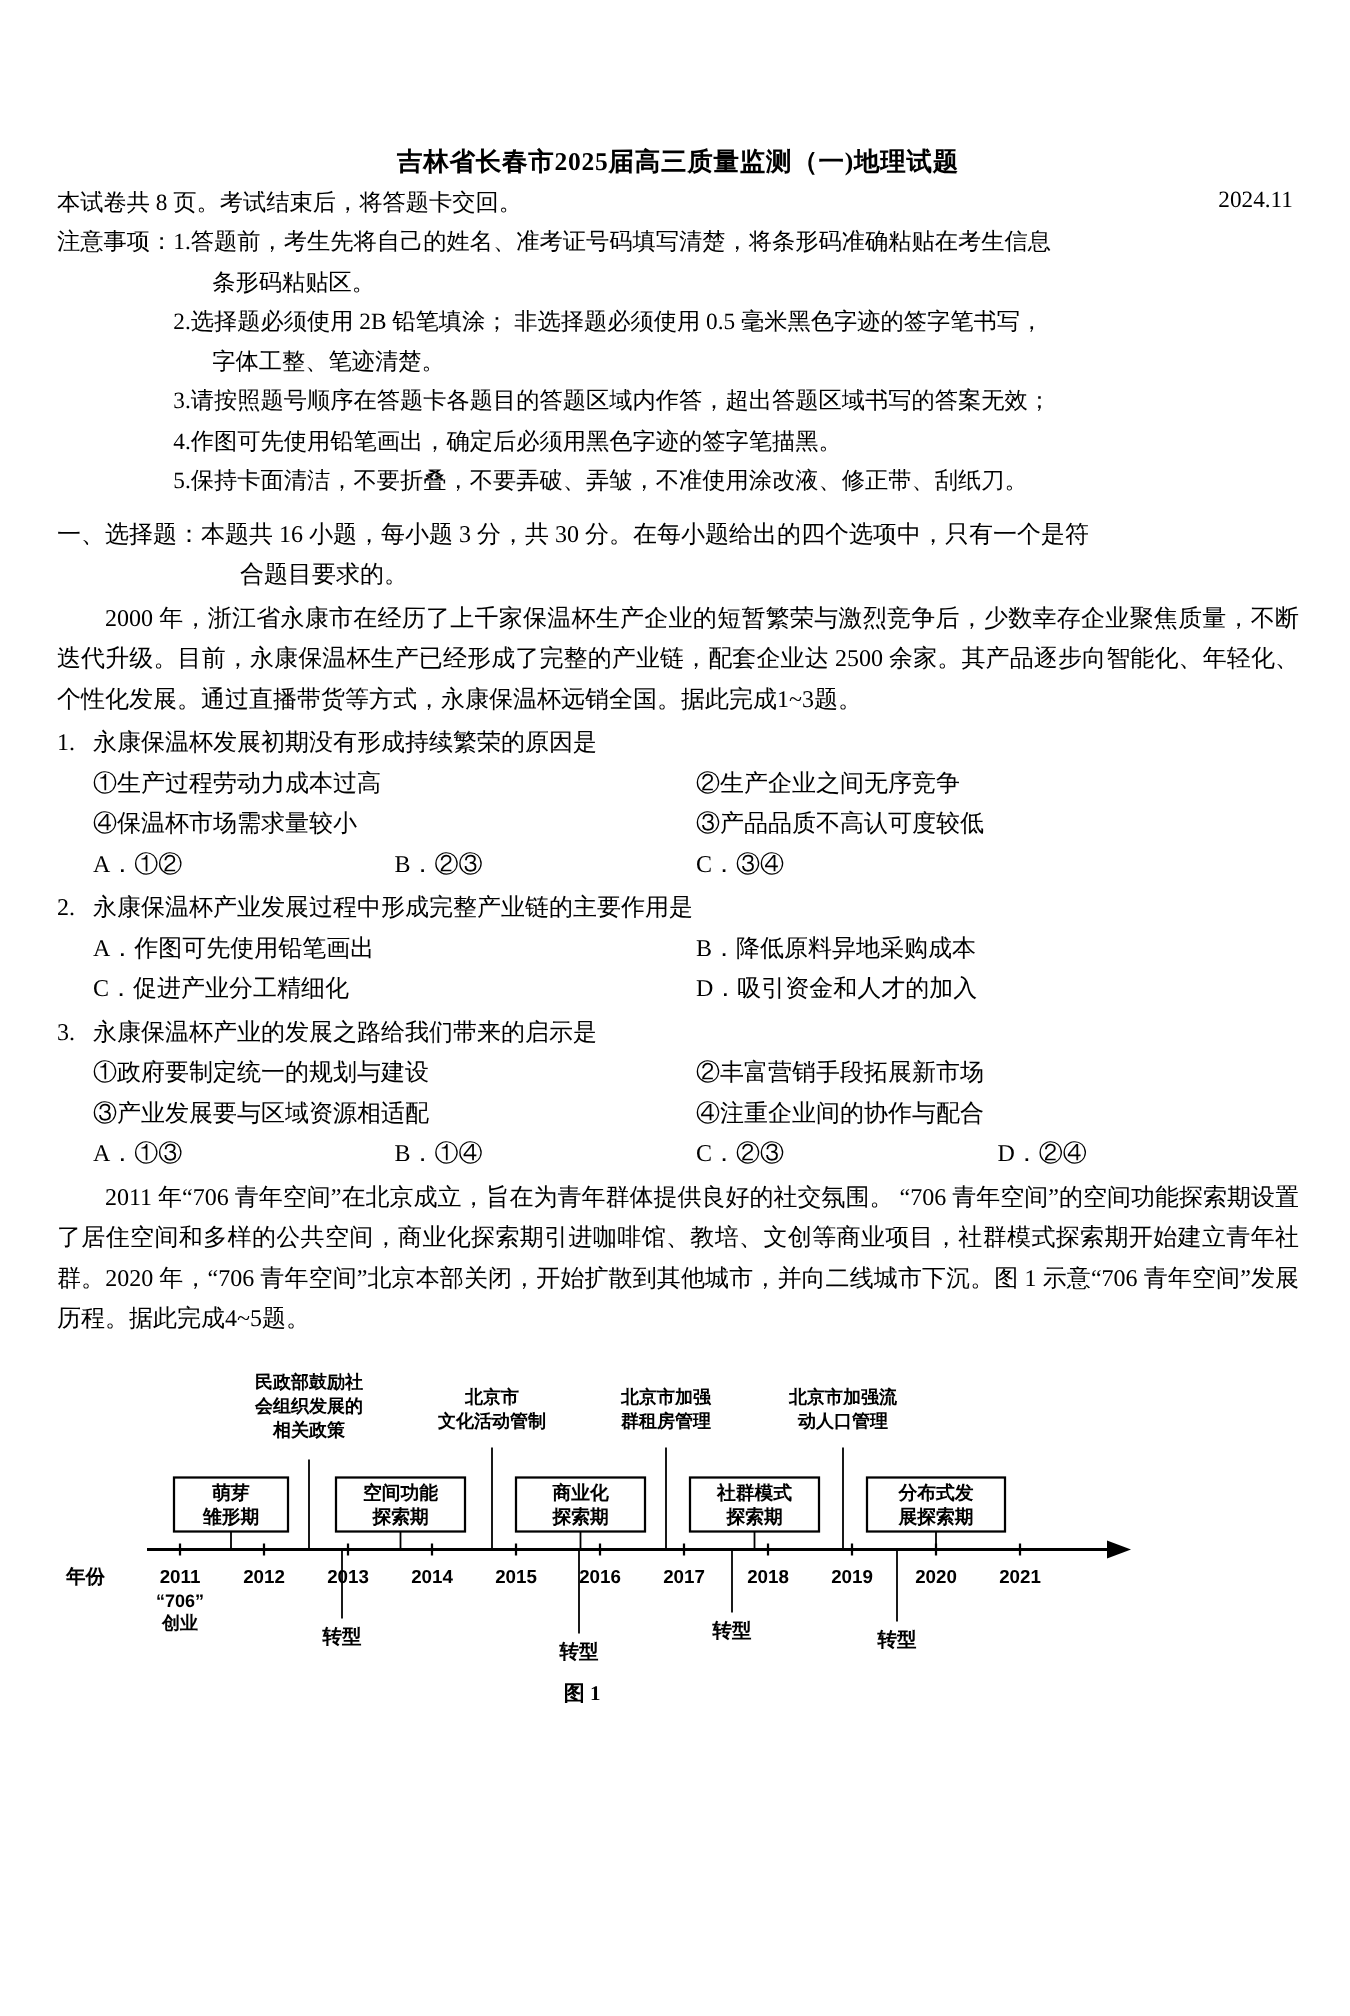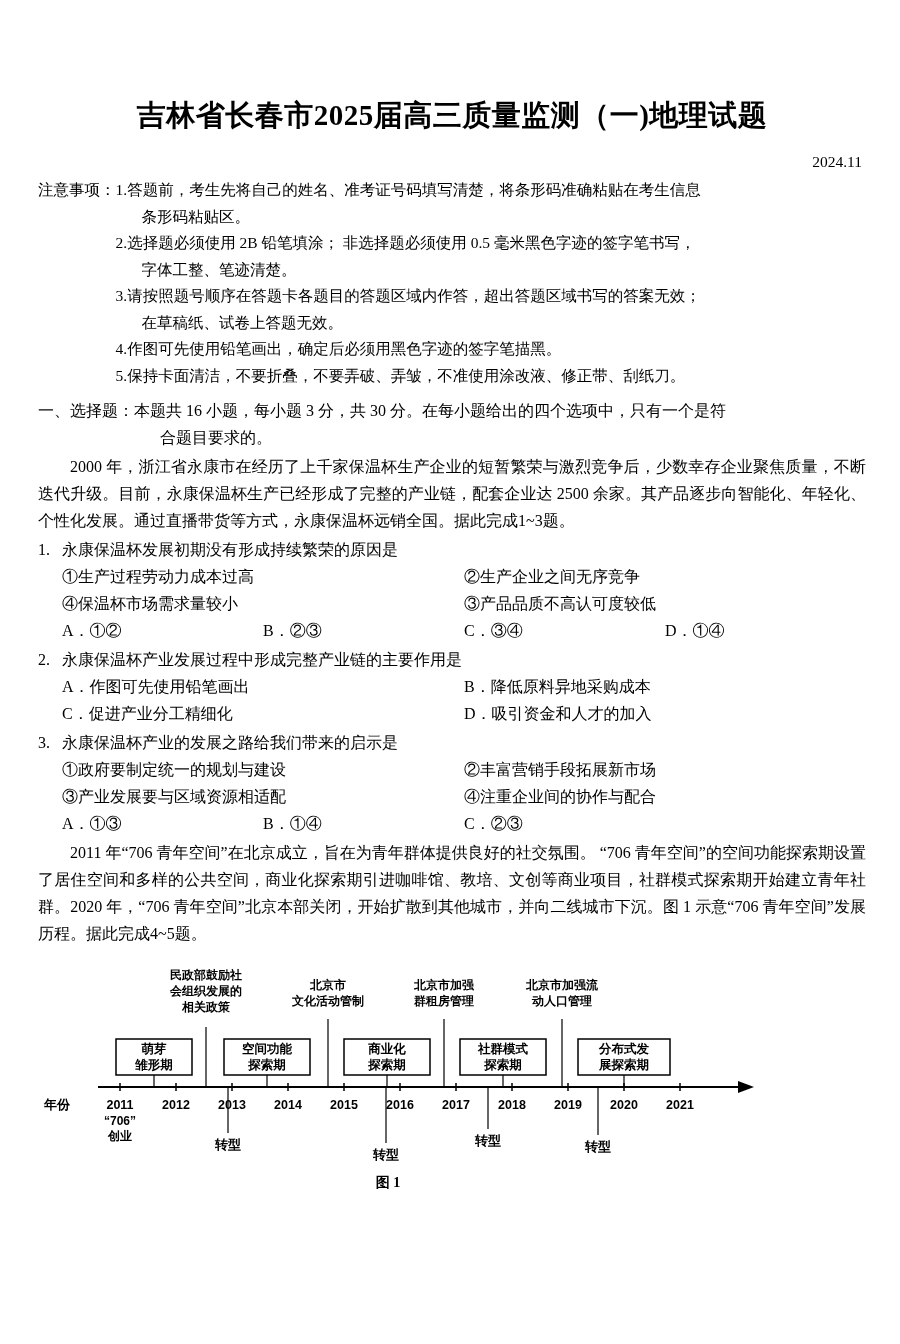--- a/index.html
+++ b/index.html
@@ -22,24 +22,24 @@
     padding: 0;
     box-sizing: border-box;
   }
   .inner {
     position: absolute;
     left: 38px;
     top: 96px;
     width: 828px;
   }
   h1.title {
-    font-size: 29px;
+    font-size: 17px;
     font-weight: bold;
     text-align: center;
-    margin: 0 0 17px 0;
+    margin: 0 0 6px 0;
     letter-spacing: 0.5px;
     font-family: "Liberation Serif", "DejaVu Serif", serif;
   }
   .subline {
     font-size: 15.5px;
     position: relative;
     height: 22px;
     margin-top: 4px;
   }
   .subline .left { position: absolute; left: 0; top: 0; }
@@ -138,20 +138,21 @@
 </style>
 </head>
 <body>
 
 <div class="page">
   <div class="inner">
 
     <h1 class="title">吉林省长春市2025届高三质量监测（一)地理试题</h1>
 
     <div class="subline">
+      <span class="left">本试卷共 8 页。考试结束后，将答题卡交回。</span>
       <span class="right">2024.11</span>
     </div>
 
     <div class="notice">
       <div class="notice-row">
         <div class="notice-label">注意事项：</div>
         <div class="notice-items">
           <div class="notice-item">
             <div class="notice-num">1.</div>
             <div class="notice-text">答题前，考生先将自己的姓名、准考证号码填写清楚，将条形码准确粘贴在考生信息</div>
@@ -161,21 +162,20 @@
           <div class="notice-item">
             <div class="notice-num">2.</div>
             <div class="notice-text">选择题必须使用 2B 铅笔填涂； 非选择题必须使用 0.5 毫米黑色字迹的签字笔书写，</div>
           </div>
           <div class="notice-cont">字体工整、笔迹清楚。</div>
 
           <div class="notice-item">
             <div class="notice-num">3.</div>
             <div class="notice-text">请按照题号顺序在答题卡各题目的答题区域内作答，超出答题区域书写的答案无效；</div>
           </div>
-          <div class="notice-cont">在草稿纸、试卷上答题无效。</div>
 
           <div class="notice-item">
             <div class="notice-num">4.</div>
             <div class="notice-text">作图可先使用铅笔画出，确定后必须用黑色字迹的签字笔描黑。</div>
           </div>
 
           <div class="notice-item">
             <div class="notice-num">5.</div>
             <div class="notice-text">保持卡面清洁，不要折叠，不要弄破、弄皱，不准使用涂改液、修正带、刮纸刀。</div>
           </div>
@@ -203,21 +203,20 @@
         <div>②生产企业之间无序竞争</div>
       </div>
       <div class="opts2">
         <div>④保温杯市场需求量较小</div>
         <div>③产品品质不高认可度较低</div>
       </div>
       <div class="opt-abcd">
         <div>A．①②</div>
         <div>B．②③</div>
         <div>C．③④</div>
-        <div>D．①④</div>
       </div>
     </div>
 
     <div class="q">
       <div class="q-line">
         <div class="q-num">2.</div>
         <div class="q-text">永康保温杯产业发展过程中形成完整产业链的主要作用是</div>
       </div>
       <div class="opts2">
         <div>A．作图可先使用铅笔画出</div>
@@ -239,20 +238,21 @@
         <div>②丰富营销手段拓展新市场</div>
       </div>
       <div class="opts2">
         <div>③产业发展要与区域资源相适配</div>
         <div>④注重企业间的协作与配合</div>
       </div>
       <div class="opt-abcd">
         <div>A．①③</div>
         <div>B．①④</div>
         <div>C．②③</div>
+        <div>D．②④</div>
       </div>
     </div>
 
     <div class="para">2011 年“706 青年空间”在北京成立，旨在为青年群体提供良好的社交氛围。 “706 青年空间”的空间功能探索期设置了居住空间和多样的公共空间，商业化探索期引进咖啡馆、教培、文创等商业项目，社群模式探索期开始建立青年社群。2020 年，“706 青年空间”北京本部关闭，开始扩散到其他城市，并向二线城市下沉。图 1 示意“706 青年空间”发展历程。据此完成4~5题。</div>
 
     <div class="figure fig">
       <svg width="828" height="215" viewBox="0 0 828 215" xmlns="http://www.w3.org/2000/svg">
 
         <line x1="60" y1="130" x2="700" y2="130" stroke="#000" stroke-width="2"></line>
         <polygon points="700,124 716,130 700,136" fill="#000"></polygon>

